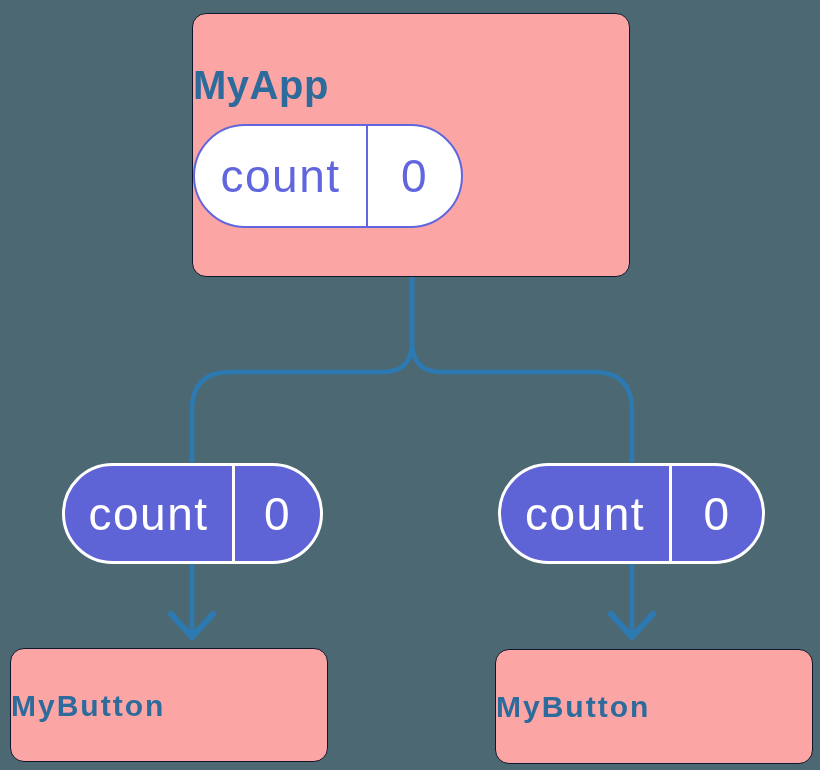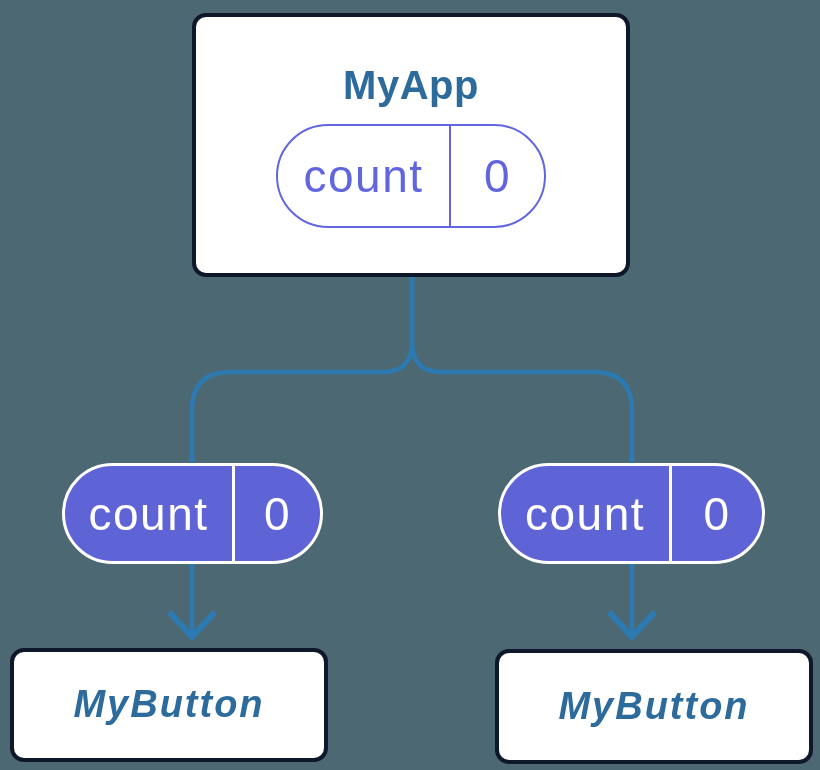--- a/index.html
+++ b/index.html
@@ -18,46 +18,44 @@
     background: #4C6873;
   }
   #connectors {
     position: absolute;
     left: 0; top: 0;
     z-index: 0;
   }
   .node {
     position: absolute;
     box-sizing: border-box;
-    background: #ffffff;
-    border: 4px solid #0f172a;
+    background: #fca5a5;
+    border: 1px solid #0f172a;
     border-radius: 14px;
     display: flex;
     flex-direction: column;
-    align-items: center;
     justify-content: center;
     z-index: 1;
   }
   #root-node {
     left: 192px; top: 13px;
     width: 438px; height: 264px;
     gap: 17px;
   }
   .node-title {
     color: #2C6B9B;
     font-size: 40px;
     font-weight: 600;
     letter-spacing: 0.5px;
     line-height: 1.1;
     white-space: nowrap;
   }
   .button-title {
-    font-size: 38px;
+    font-size: 30px;
     letter-spacing: 2px;
-    font-style: italic;
   }
   .pill {
     box-sizing: border-box;
     display: flex;
     align-items: stretch;
     border-radius: 60px;
     overflow: hidden;
     z-index: 1;
   }
   .pill .cell {

